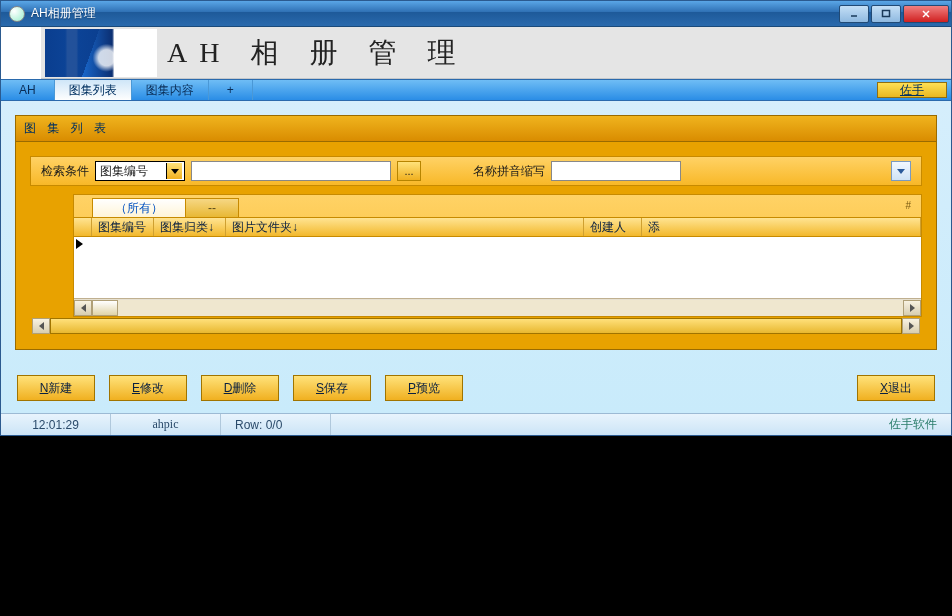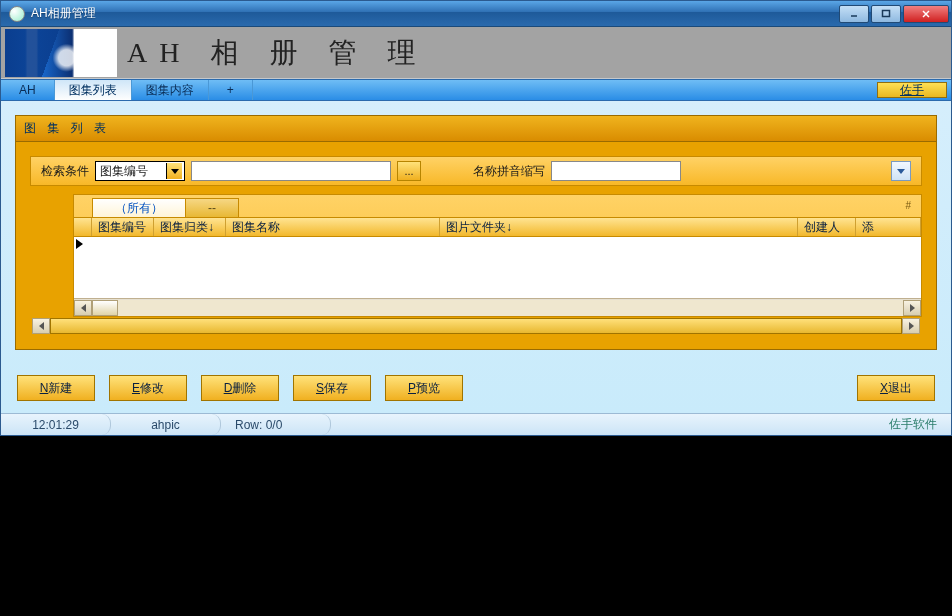--- a/index.html
+++ b/index.html
@@ -46,24 +46,25 @@
   cursor:pointer;
 }
 .win-btn.close { background: linear-gradient(#f08080,#d02020); width:46px;}
 .win-btn svg { width:10px; height:10px; }
 .win-btn .line { stroke:#1a3a5a; stroke-width:1.5; fill:none;}
 .win-btn.close .line { stroke:#fff; }
 
 
 .banner {
   height:52px;
-  background:#a3a3a3;
+  background:#e5e5e5;
   display:flex;
   align-items:center;
   border-bottom:1px solid #c4c8cc;
+  margin-left:40px;
 }
 .banner-img {
   width:112px; height:48px;
   margin:2px 4px;
   background: linear-gradient(90deg, #0a3e8f 0%, #1a6ed6 18%, #fff 20%, #fff 28%, #1a6ed6 30%, #0b2f72 60%, #fff 62%, #fff 100%),
               linear-gradient(#fff,#fff);
   background-blend-mode: normal;
   position:relative;
   overflow:hidden;
 }
@@ -319,24 +320,23 @@
   border-top:1px solid #9cbad4;
   display:flex;
   align-items:stretch;
   font-size:12px;
   color:#2a4a6a;
 }
 .sb-cell{
   border-right:1px solid #b0c8dc;
   display:flex;align-items:center;justify-content:center;
   padding:0 14px;
-  border-radius:9px;
 }
 .sb-cell.fixed1{width:110px;}
-.sb-cell.fixed2{width:110px;}
+.sb-cell.fixed2{width:110px;font-family:Liberation Serif, serif;}
 .sb-cell.fixed3{width:110px;justify-content:flex-start;}
 .statusbar .spacer-flex{flex:1;}
 .sb-brand{padding:0 14px;display:flex;align-items:center;color:#2a7c6a;text-align:right;}
 </style>
 </head>
 <body>
 
 <div class="window">
 
   <div class="titlebar">
@@ -403,21 +403,20 @@
         <div class="grid-wrap">
           <div class="grid-tabs">
             <div class="gt active">（所有）</div>
             <div class="gt inactive">--</div>
             <div class="hash">#</div>
           </div>
           <div class="grid-head">
             <div class="gh sm"></div>
             <div class="gh" style="width:62px">图集编号</div>
             <div class="gh" style="width:72px">图集归类↓</div>
-            <div class="gh" style="width:214px">图集名称</div>
             <div class="gh" style="width:358px">图片文件夹↓</div>
             <div class="gh" style="width:58px">创建人</div>
             <div class="gh" style="flex:1">添</div>
           </div>
           <div class="grid-body">
             <div class="rowmark"></div>
           </div>
           <div class="grid-hscroll">
             <div class="hs-btn">
                 <div class="tri-l"></div>

